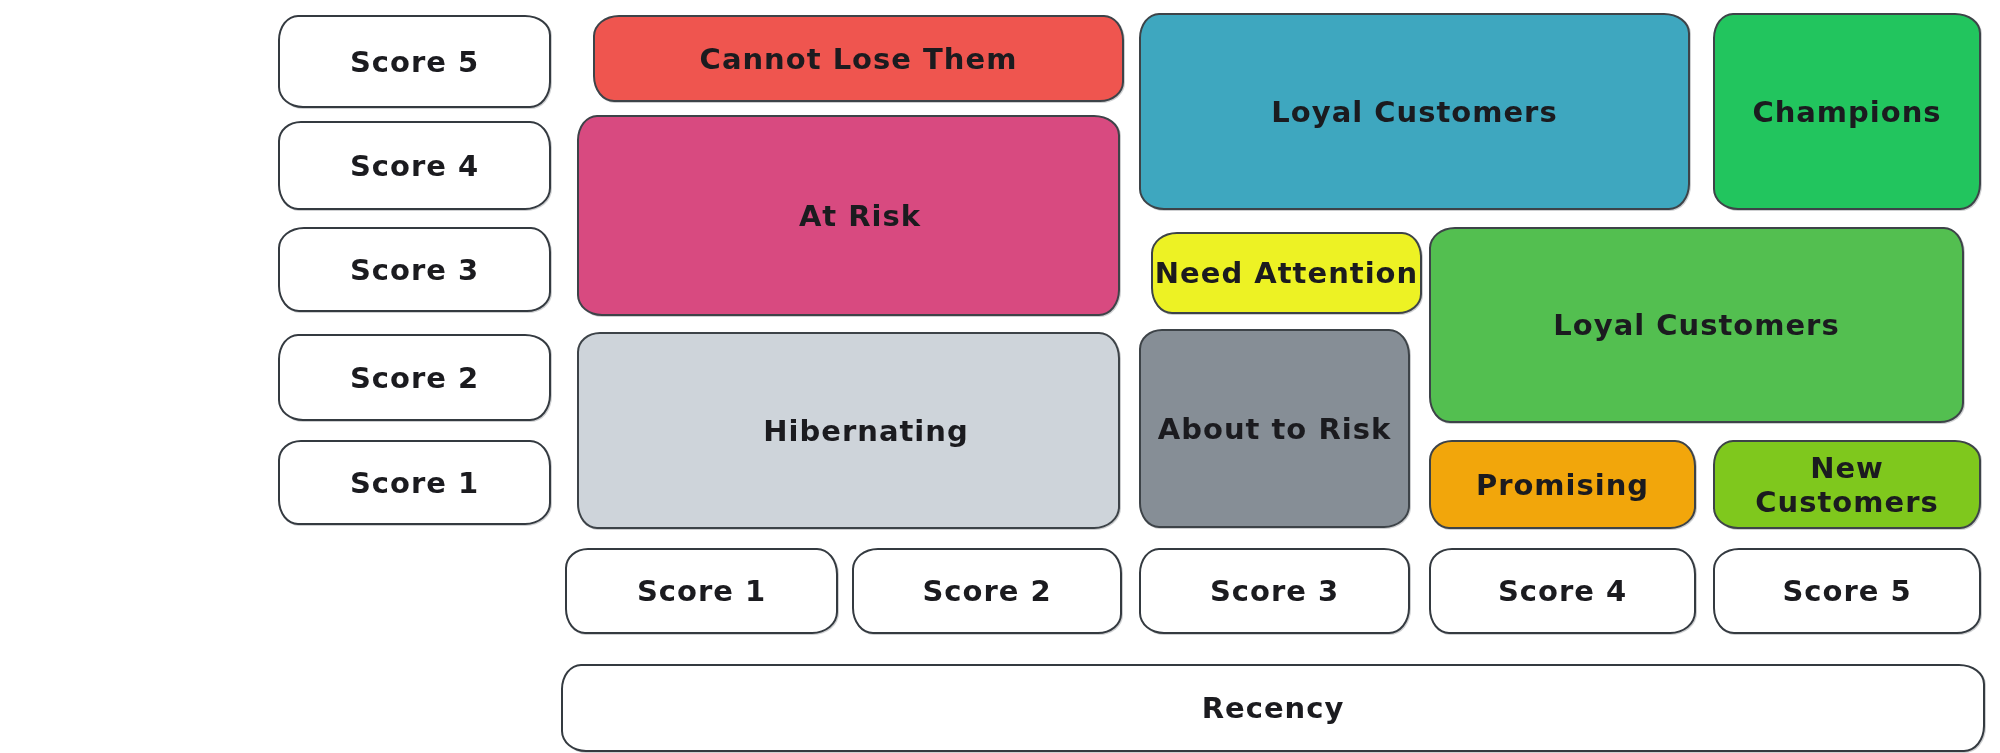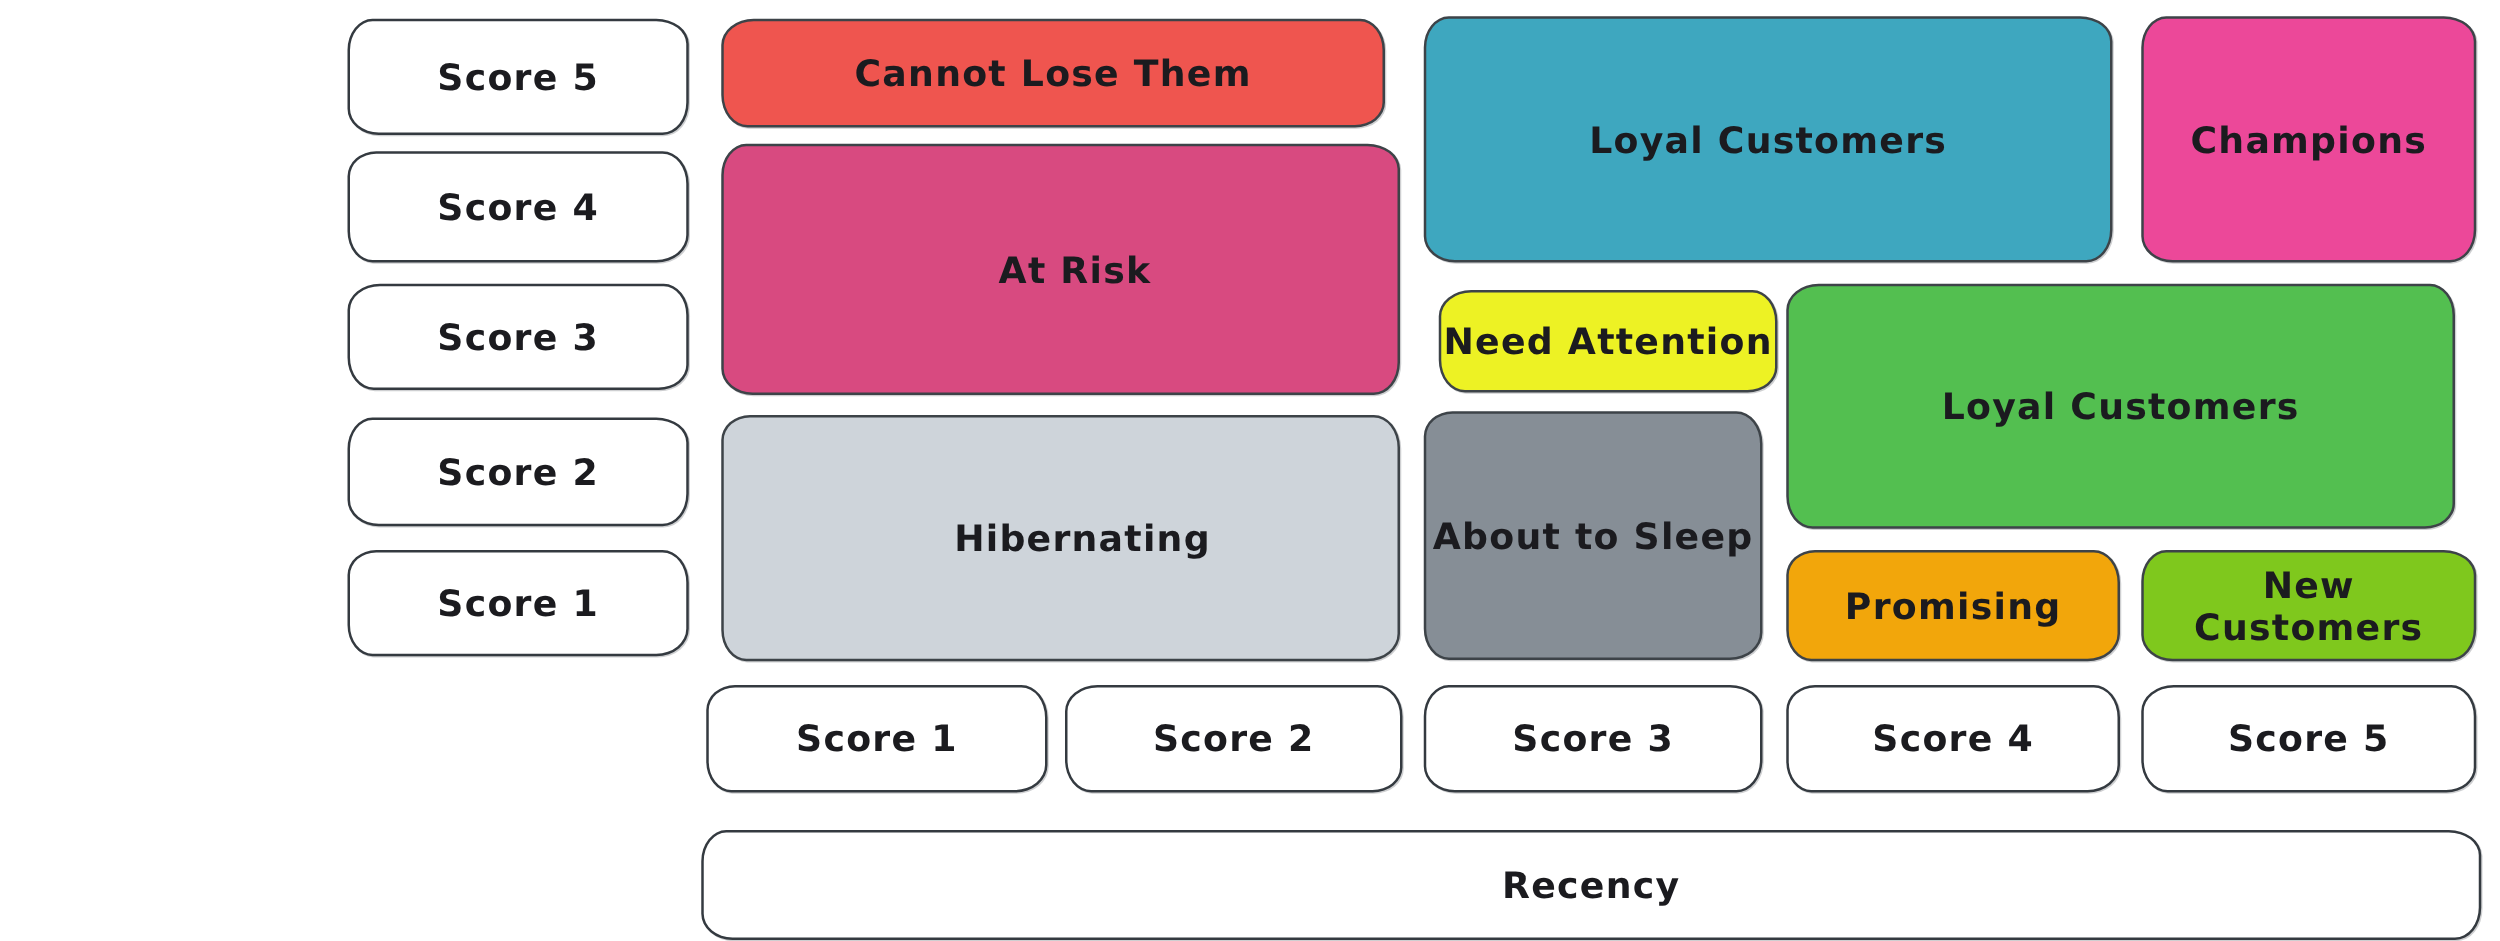--- a/index.html
+++ b/index.html
@@ -74,45 +74,45 @@
   <div class="box white r1 score-f3">
     <span>Score 3</span>
   </div>
   <div class="box white r2 score-f2">
     <span>Score 2</span>
   </div>
   <div class="box white r3 score-f1">
     <span>Score 1</span>
   </div>
 
-  <div class="box r1 cannot-lose" style="background: rgb(239, 85, 79);">
+  <div class="box r1 cannot-lose" style="background: rgb(239, 85, 79); margin-left: 16px;">
     <span>Cannot Lose Them</span>
   </div>
 
   <div class="box r2 at-risk" style="background: rgb(216, 74, 128);">
     <span>At Risk</span>
   </div>
 
   <div class="box r3 hibernating" style="background: rgb(206, 212, 218);">
     <span>Hibernating</span>
   </div>
 
   <div class="box r2 loyal-teal" style="background: rgb(62, 167, 191);">
     <span>Loyal Customers</span>
   </div>
 
   <div class="box r1 need-attention" style="background: rgb(237, 242, 36); margin-left: 12px;">
     <span>Need Attention</span>
   </div>
 
   <div class="box r3 about-to-sleep" style="background: rgb(134, 142, 150);">
-    <span>About to Sleep</span>
+    <span>About to Risk</span>
   </div>
 
-  <div class="box r2 champions" style="background: #ec4899;">
+  <div class="box r2 champions" style="background: #22c55e;">
     <span>Champions</span>
   </div>
 
   <div class="box r1 loyal-green" style="background: rgb(83, 191, 80);">
     <span>Loyal Customers</span>
   </div>
 
   <div class="box r3 promising" style="background: rgb(242, 166, 11);">
     <span>Promising</span>
   </div>

